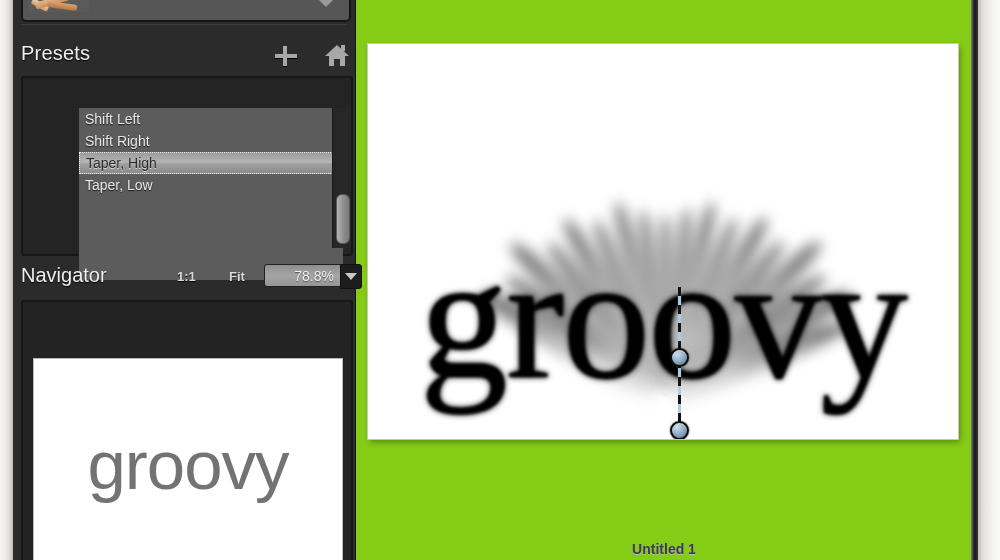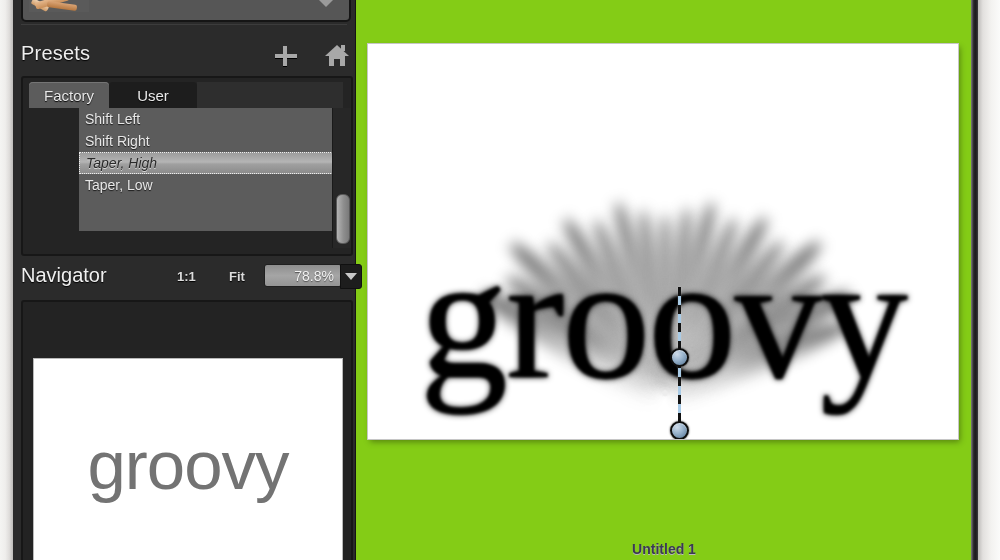--- a/index.html
+++ b/index.html
@@ -148,41 +148,40 @@
     background: #1d1d1d;
     border-radius: 4px 4px 0 0;
   }
   .tabs-rest {
     position: absolute; left: 168px; top: 0; width: 146px; height: 26px;
     background: #2e2e2e;
   }
 
   
   .preset-list {
-    position: absolute; left: 56px; top: 30px; width: 264px; height: 123px;
+    position: absolute; left: 56px; top: 30px; width: 264px; height: 172px;
     background: #5c5c5c;
     overflow: hidden;
   }
   .preset-item {
     position: relative;
     height: 22px; line-height: 22px;
     padding-left: 6px;
     font-size: 14px;
     color: #e8e8e8;
     text-shadow: 0 1px 1px #1a1a1a;
     white-space: nowrap;
   }
   .preset-item.selected {
     background: linear-gradient(to bottom, #9d9d9d 0%, #b5b5b5 45%, #a0a0a0 55%, #8c8c8c 100%);
     border: 1px dotted #efefef;
     height: 20px; line-height: 20px;
     color: #2a2a2a;
     text-shadow: 0 1px 0 #d7d7d7;
     margin-right: 2px;
-    font-style: italic;
   }
   .list-scrollbar {
     position: absolute; right: 0; top: 30px; width: 18px; height: 140px;
     background: #272727;
     border-left: 1px solid #1a1a1a;
   }
   .list-thumb {
     position: absolute; left: 3px; bottom: 4px; width: 12px; height: 48px;
     background: linear-gradient(to right, #b4b4b4, #8e8e8e 55%, #7a7a7a);
     border-radius: 6px;
@@ -391,25 +390,20 @@
       </div>
       <div class="hdr-icon icon-home">
         <div class="chim"></div>
           <div class="roof"></div>
           <div class="body"></div>
           <div class="door"></div>
       </div>
     </div>
 
     <div class="presets-box">
-      <div class="tabs">
-        <div class="tab factory">Factory</div>
-        <div class="tab user">User</div>
-        <div class="tabs-rest"></div>
-      </div>
       <div class="preset-list" id="preset-list">
           <div class="preset-item">Shift Left</div>
           <div class="preset-item">Shift Right</div>
           <div class="preset-item selected">Taper, High</div>
           <div class="preset-item">Taper, Low</div>
         </div>
       <div class="list-scrollbar">
         <div class="list-thumb"></div>
       </div>
     </div>

